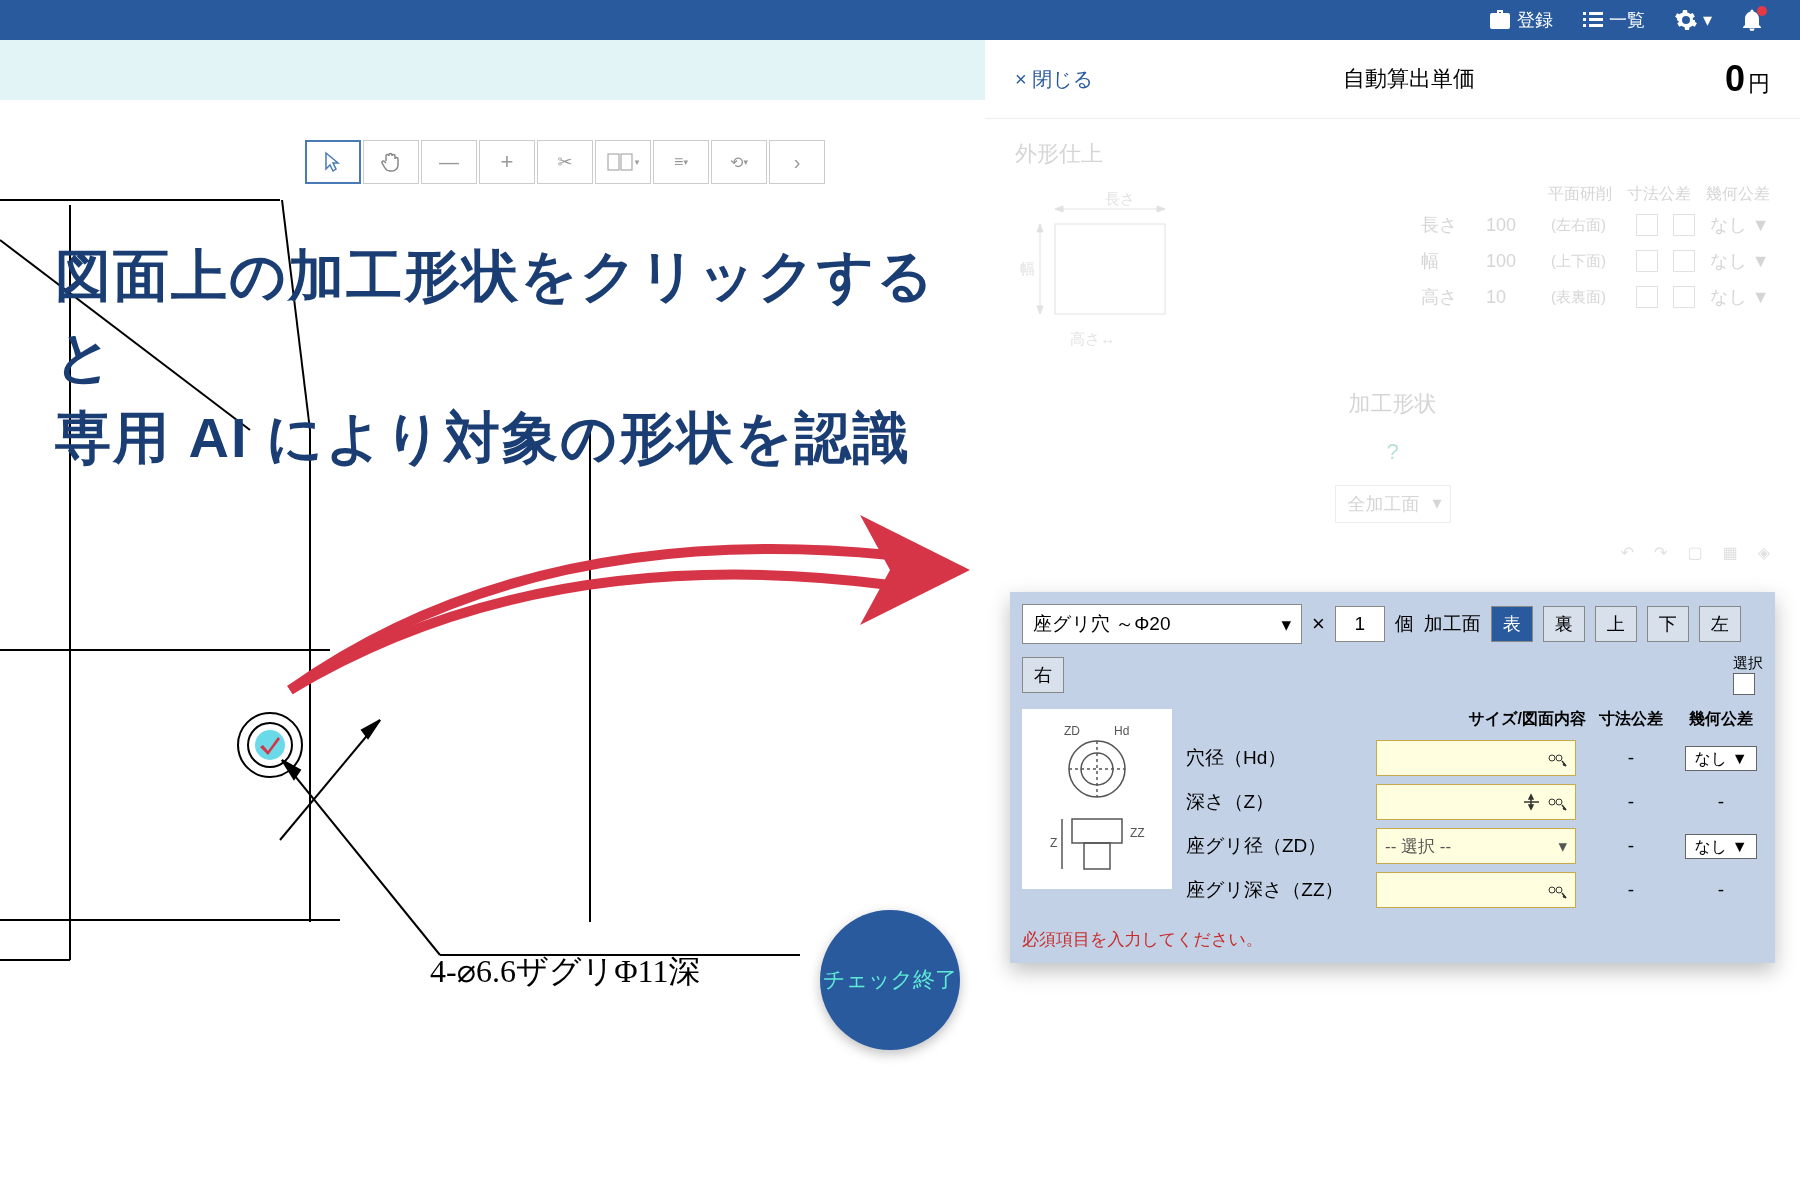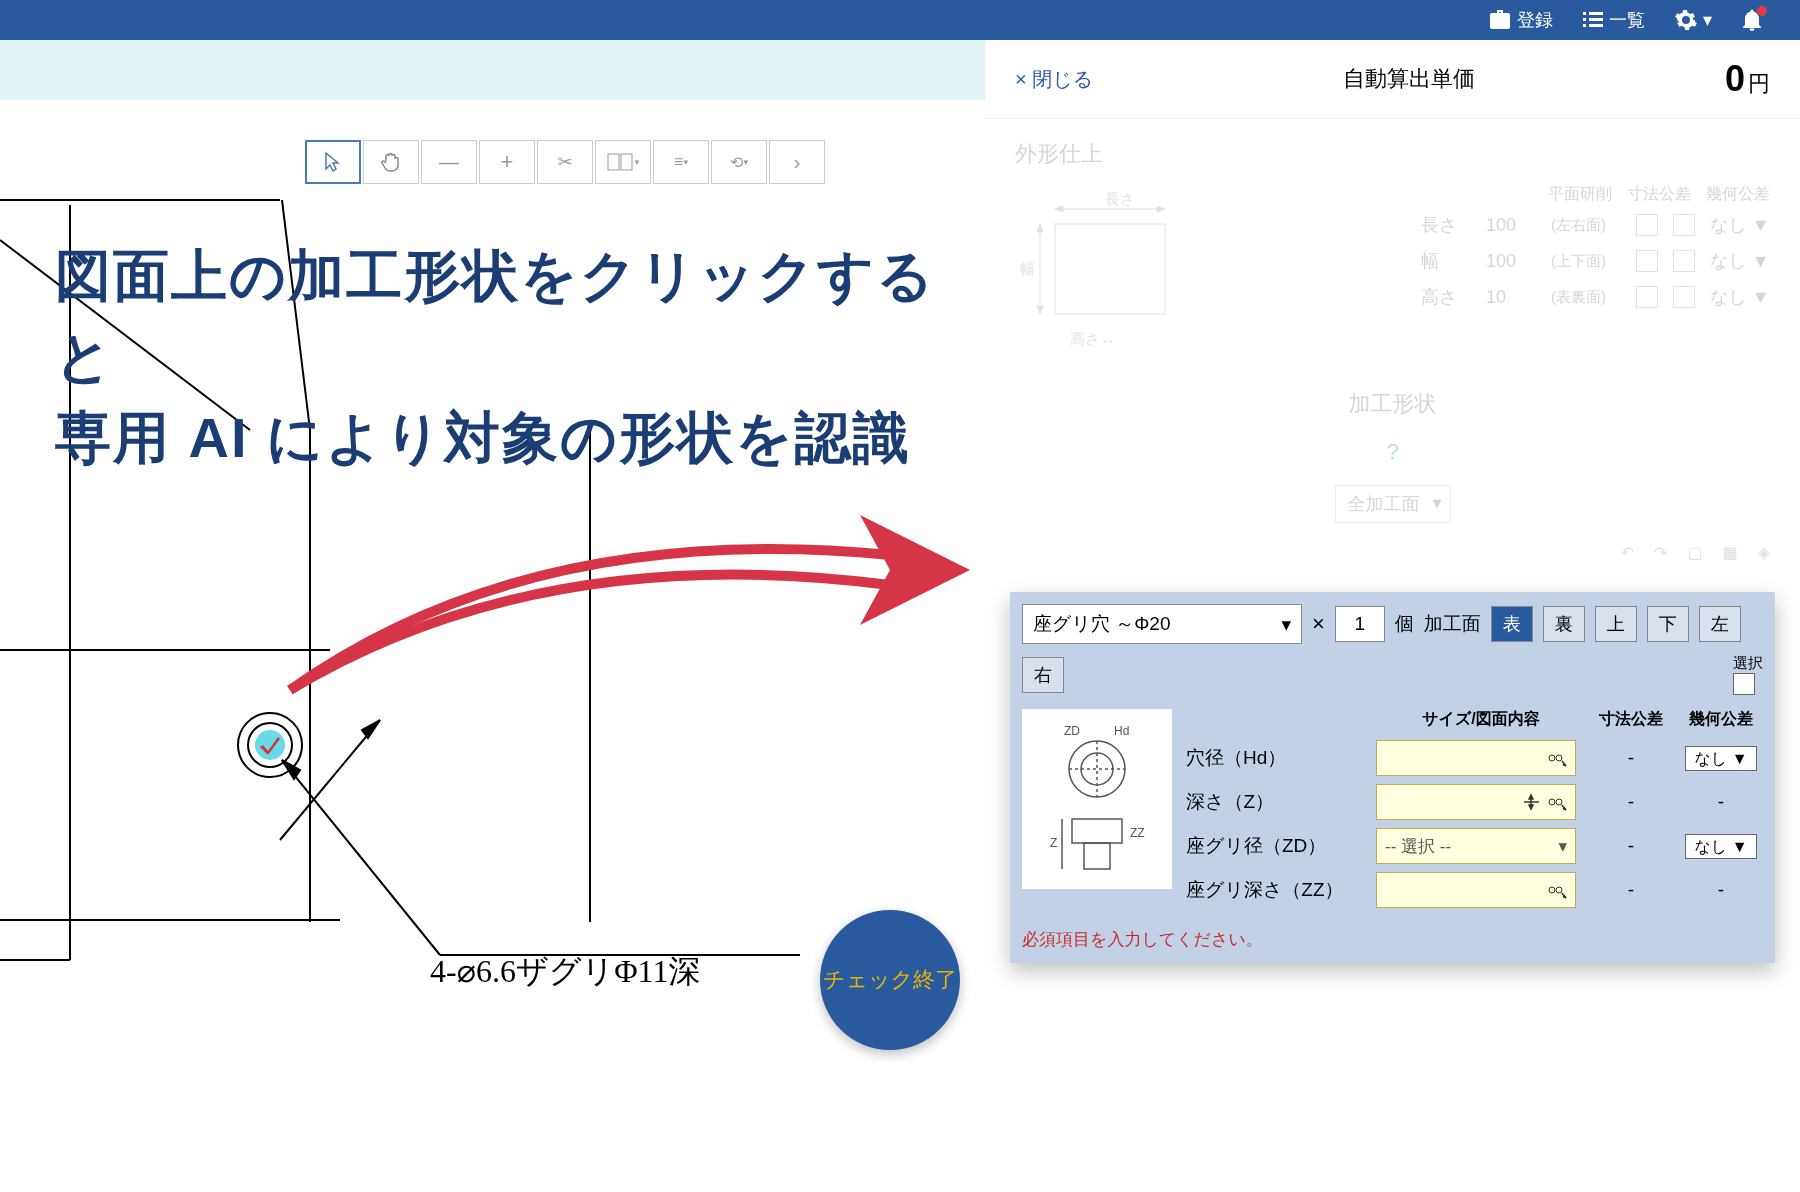--- a/index.html
+++ b/index.html
@@ -18,21 +18,21 @@
     .right-pane { width: 815px; background: #fff; padding: 0; }
     
     .toolbar { position: absolute; top: 100px; left: 305px; display: flex; gap: 2px; }
     .tool-btn { width: 56px; height: 44px; border: 1px solid #ccc; background: #fff; display: flex; align-items: center; justify-content: center; cursor: pointer; }
     .tool-btn.active { border: 2px solid #4a7ab5; }
     
     .headline { position: absolute; top: 195px; left: 55px; font-size: 56px; font-weight: 800; color: #1a3d73; line-height: 1.45; letter-spacing: 2px; }
     
     .drawing-svg { position: absolute; top: 100px; left: 0; }
     
-    .check-done { position: absolute; top: 870px; left: 820px; width: 140px; height: 140px; background: #2a5a9e; border-radius: 50%; color: #eab308; display: flex; align-items: center; justify-content: center; font-size: 22px; cursor: pointer; box-shadow: 0 4px 12px rgba(0,0,0,0.25); }
+    .check-done { position: absolute; top: 870px; left: 820px; width: 140px; height: 140px; background: #2a5a9e; border-radius: 50%; color: #5eead4; display: flex; align-items: center; justify-content: center; font-size: 22px; cursor: pointer; box-shadow: 0 4px 12px rgba(0,0,0,0.25); }
     
     .drawing-label { position: absolute; top: 910px; left: 430px; font-size: 32px; font-family: serif; }
     
     .arrow-svg { position: absolute; top: 470px; left: 270px; }
     
     .price-row { display: flex; align-items: center; padding: 18px 30px; border-bottom: 1px solid #eee; }
     .close-link { color: #2a5a9e; font-size: 20px; cursor: pointer; }
     .price-label { flex: 1; text-align: center; font-size: 22px; }
     .price-value { font-size: 36px; font-weight: 600; }
     .price-unit { font-size: 22px; margin-left: 3px; }
@@ -65,21 +65,21 @@
     .face-btn { border: 1px solid #888; padding: 5px 11px; font-size: 18px; cursor: pointer; background: #d8e0ec; }
     .face-btn.active { background: #2a5a9e; color: #fff; }
     .sel-col { text-align: center; font-size: 15px; margin-left: auto; }
     .sel-chk { width: 22px; height: 22px; border: 1px solid #666; background: #fff; }
     
     .feat-table { display: flex; gap: 14px; }
     .feat-diagram { width: 170px; height: 180px; background: #fff; display: flex; align-items: center; justify-content: center; }
     .feat-rows { flex: 1; }
     .feat-header { display: flex; font-size: 16px; font-weight: 600; margin-bottom: 10px; }
     .feat-header .c1 { width: 190px; }
-    .feat-header .c2 { width: 210px; text-align: center; }
+    .feat-header .c2 { width: 210px; text-align: right; }
     .feat-header .c3 { width: 90px; text-align: center; }
     .feat-header .c4 { width: 90px; text-align: center; }
     .feat-row { display: flex; align-items: center; margin-bottom: 8px; font-size: 19px; }
     .feat-row .c1 { width: 190px; }
     .feat-row .c2 { width: 210px; }
     .feat-row .c3 { width: 90px; text-align: center; }
     .feat-row .c4 { width: 90px; text-align: center; }
     .feat-input { width: 200px; height: 36px; background: #ffffe0; border: 1px solid #c9a94d; display: flex; align-items: center; justify-content: flex-end; padding-right: 6px; }
     .feat-dropdown2 { width: 200px; height: 36px; background: #ffffe0; border: 1px solid #c9a94d; display: flex; align-items: center; justify-content: space-between; padding: 0 8px; font-size: 17px; color: #555; }
     .tol-btn { background: #fff; border: 1px solid #666; padding: 3px 8px; font-size: 16px; cursor: pointer; }

